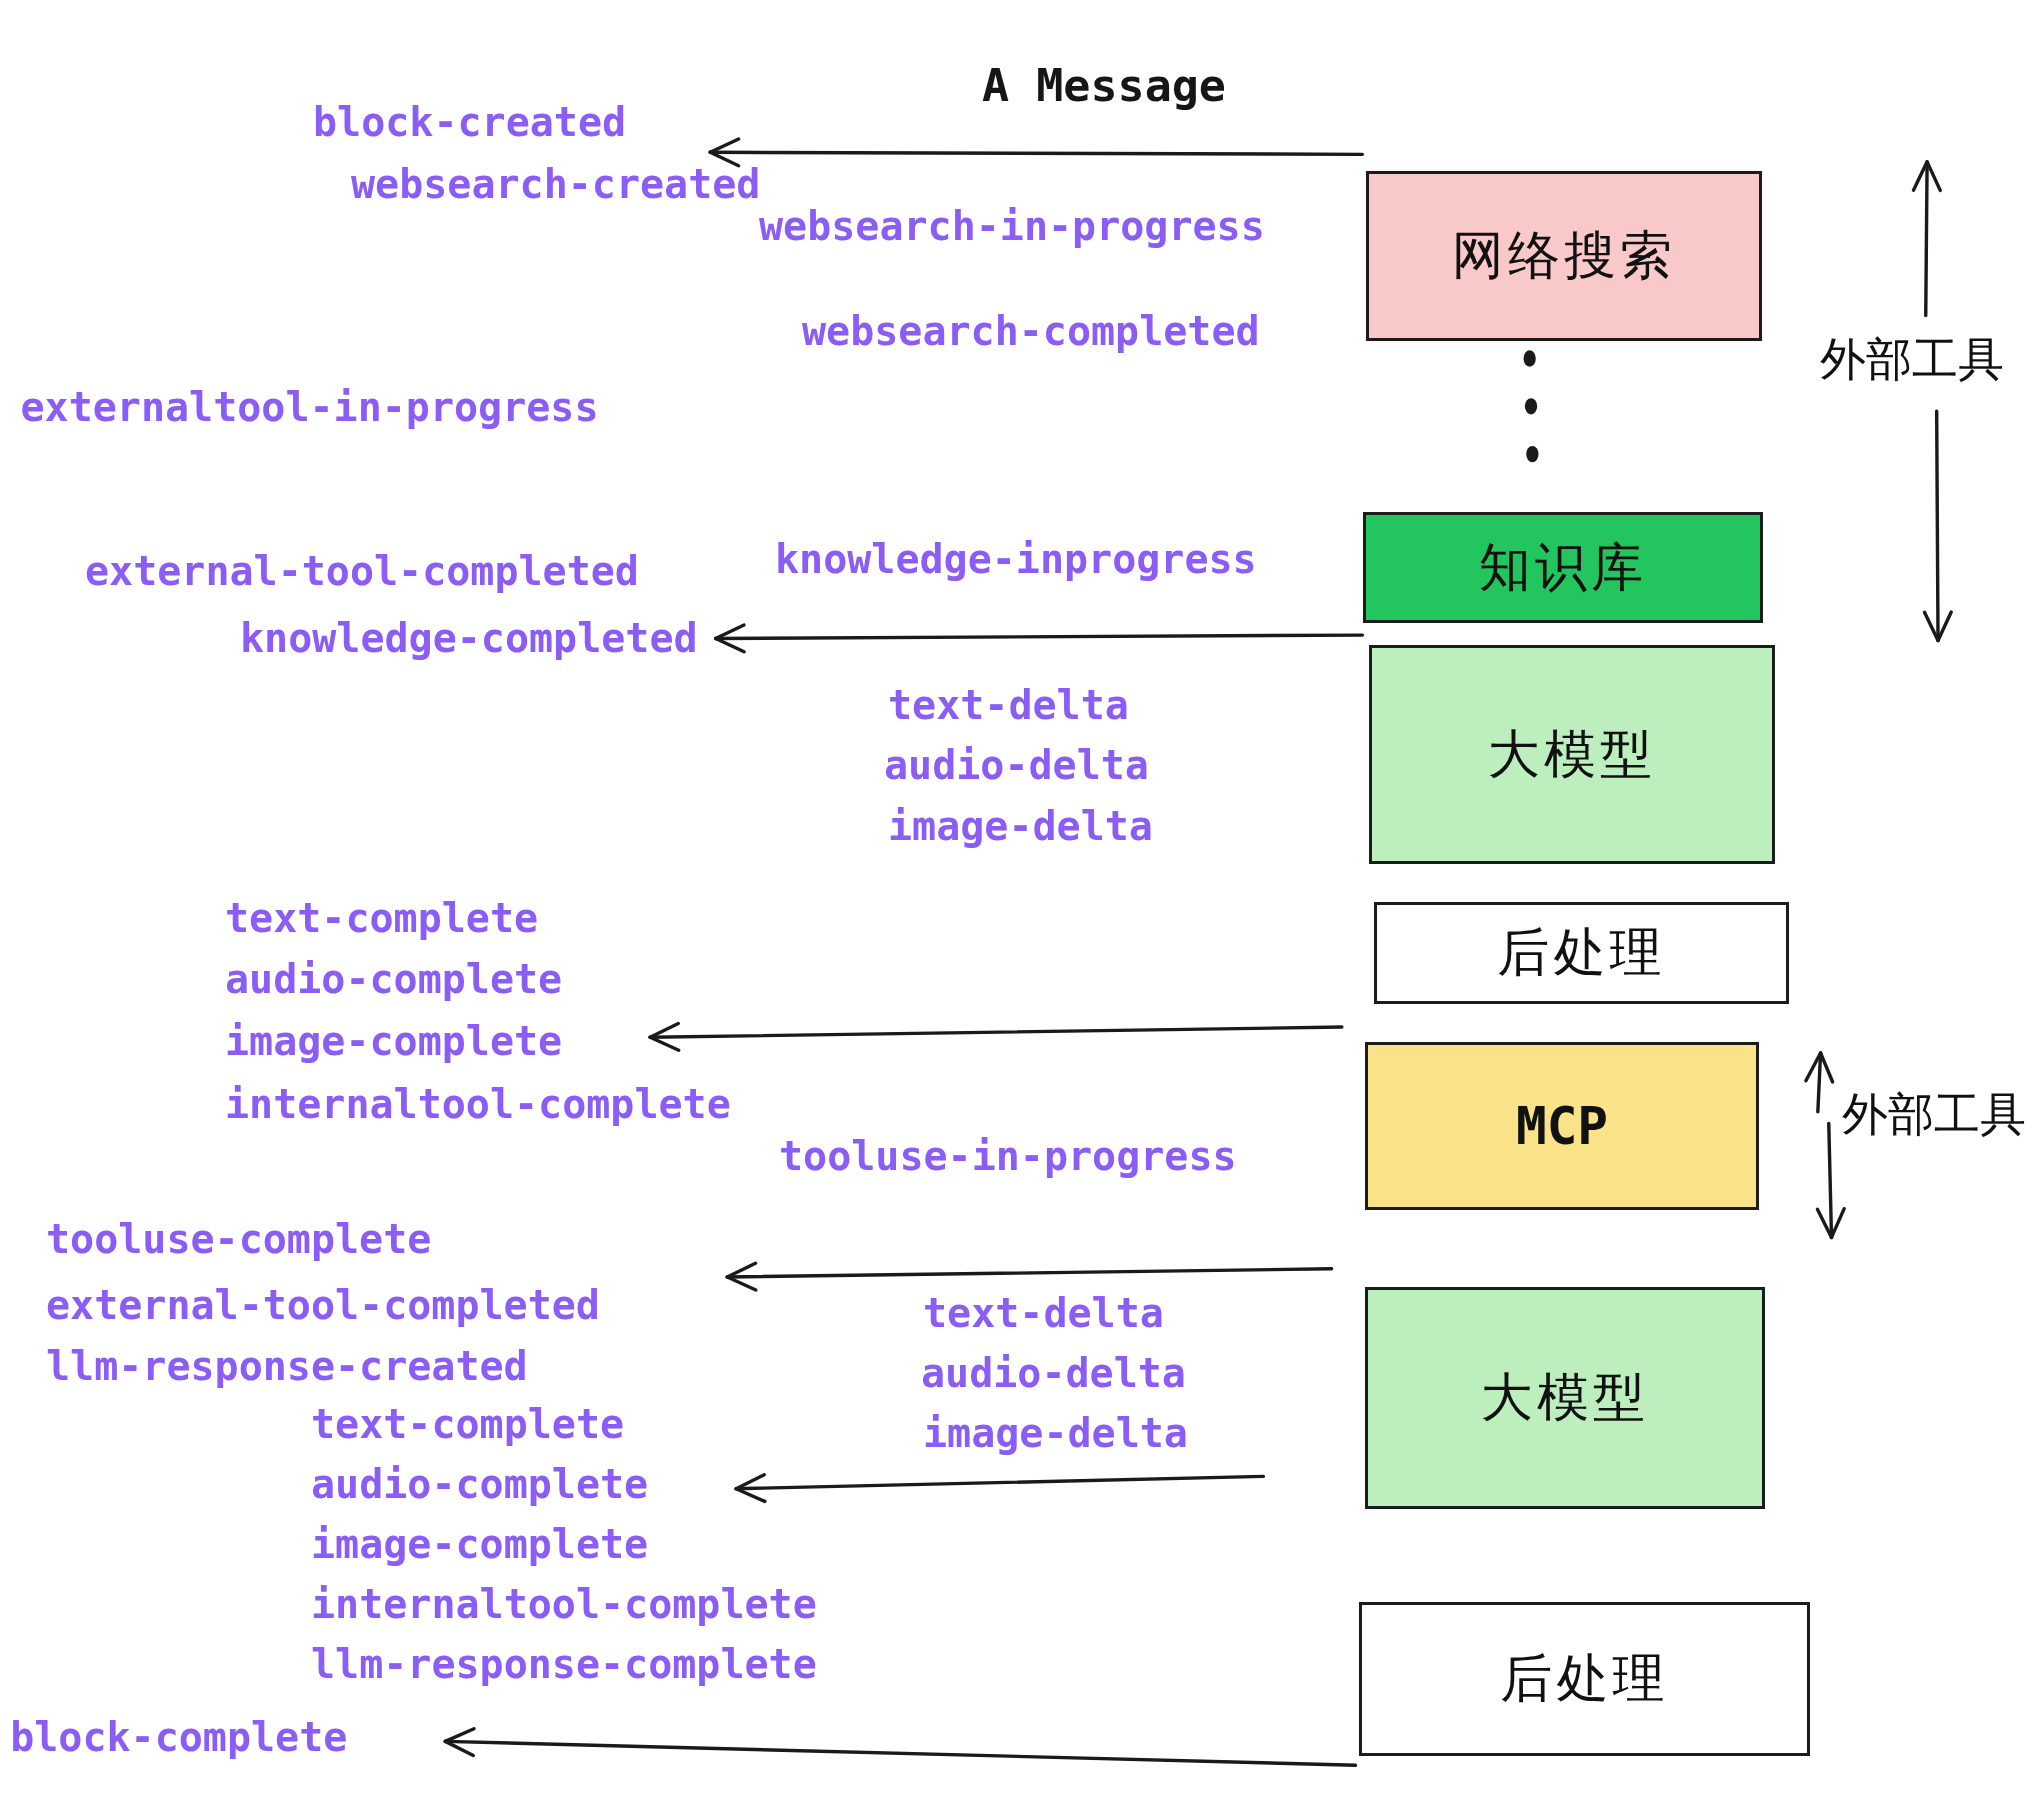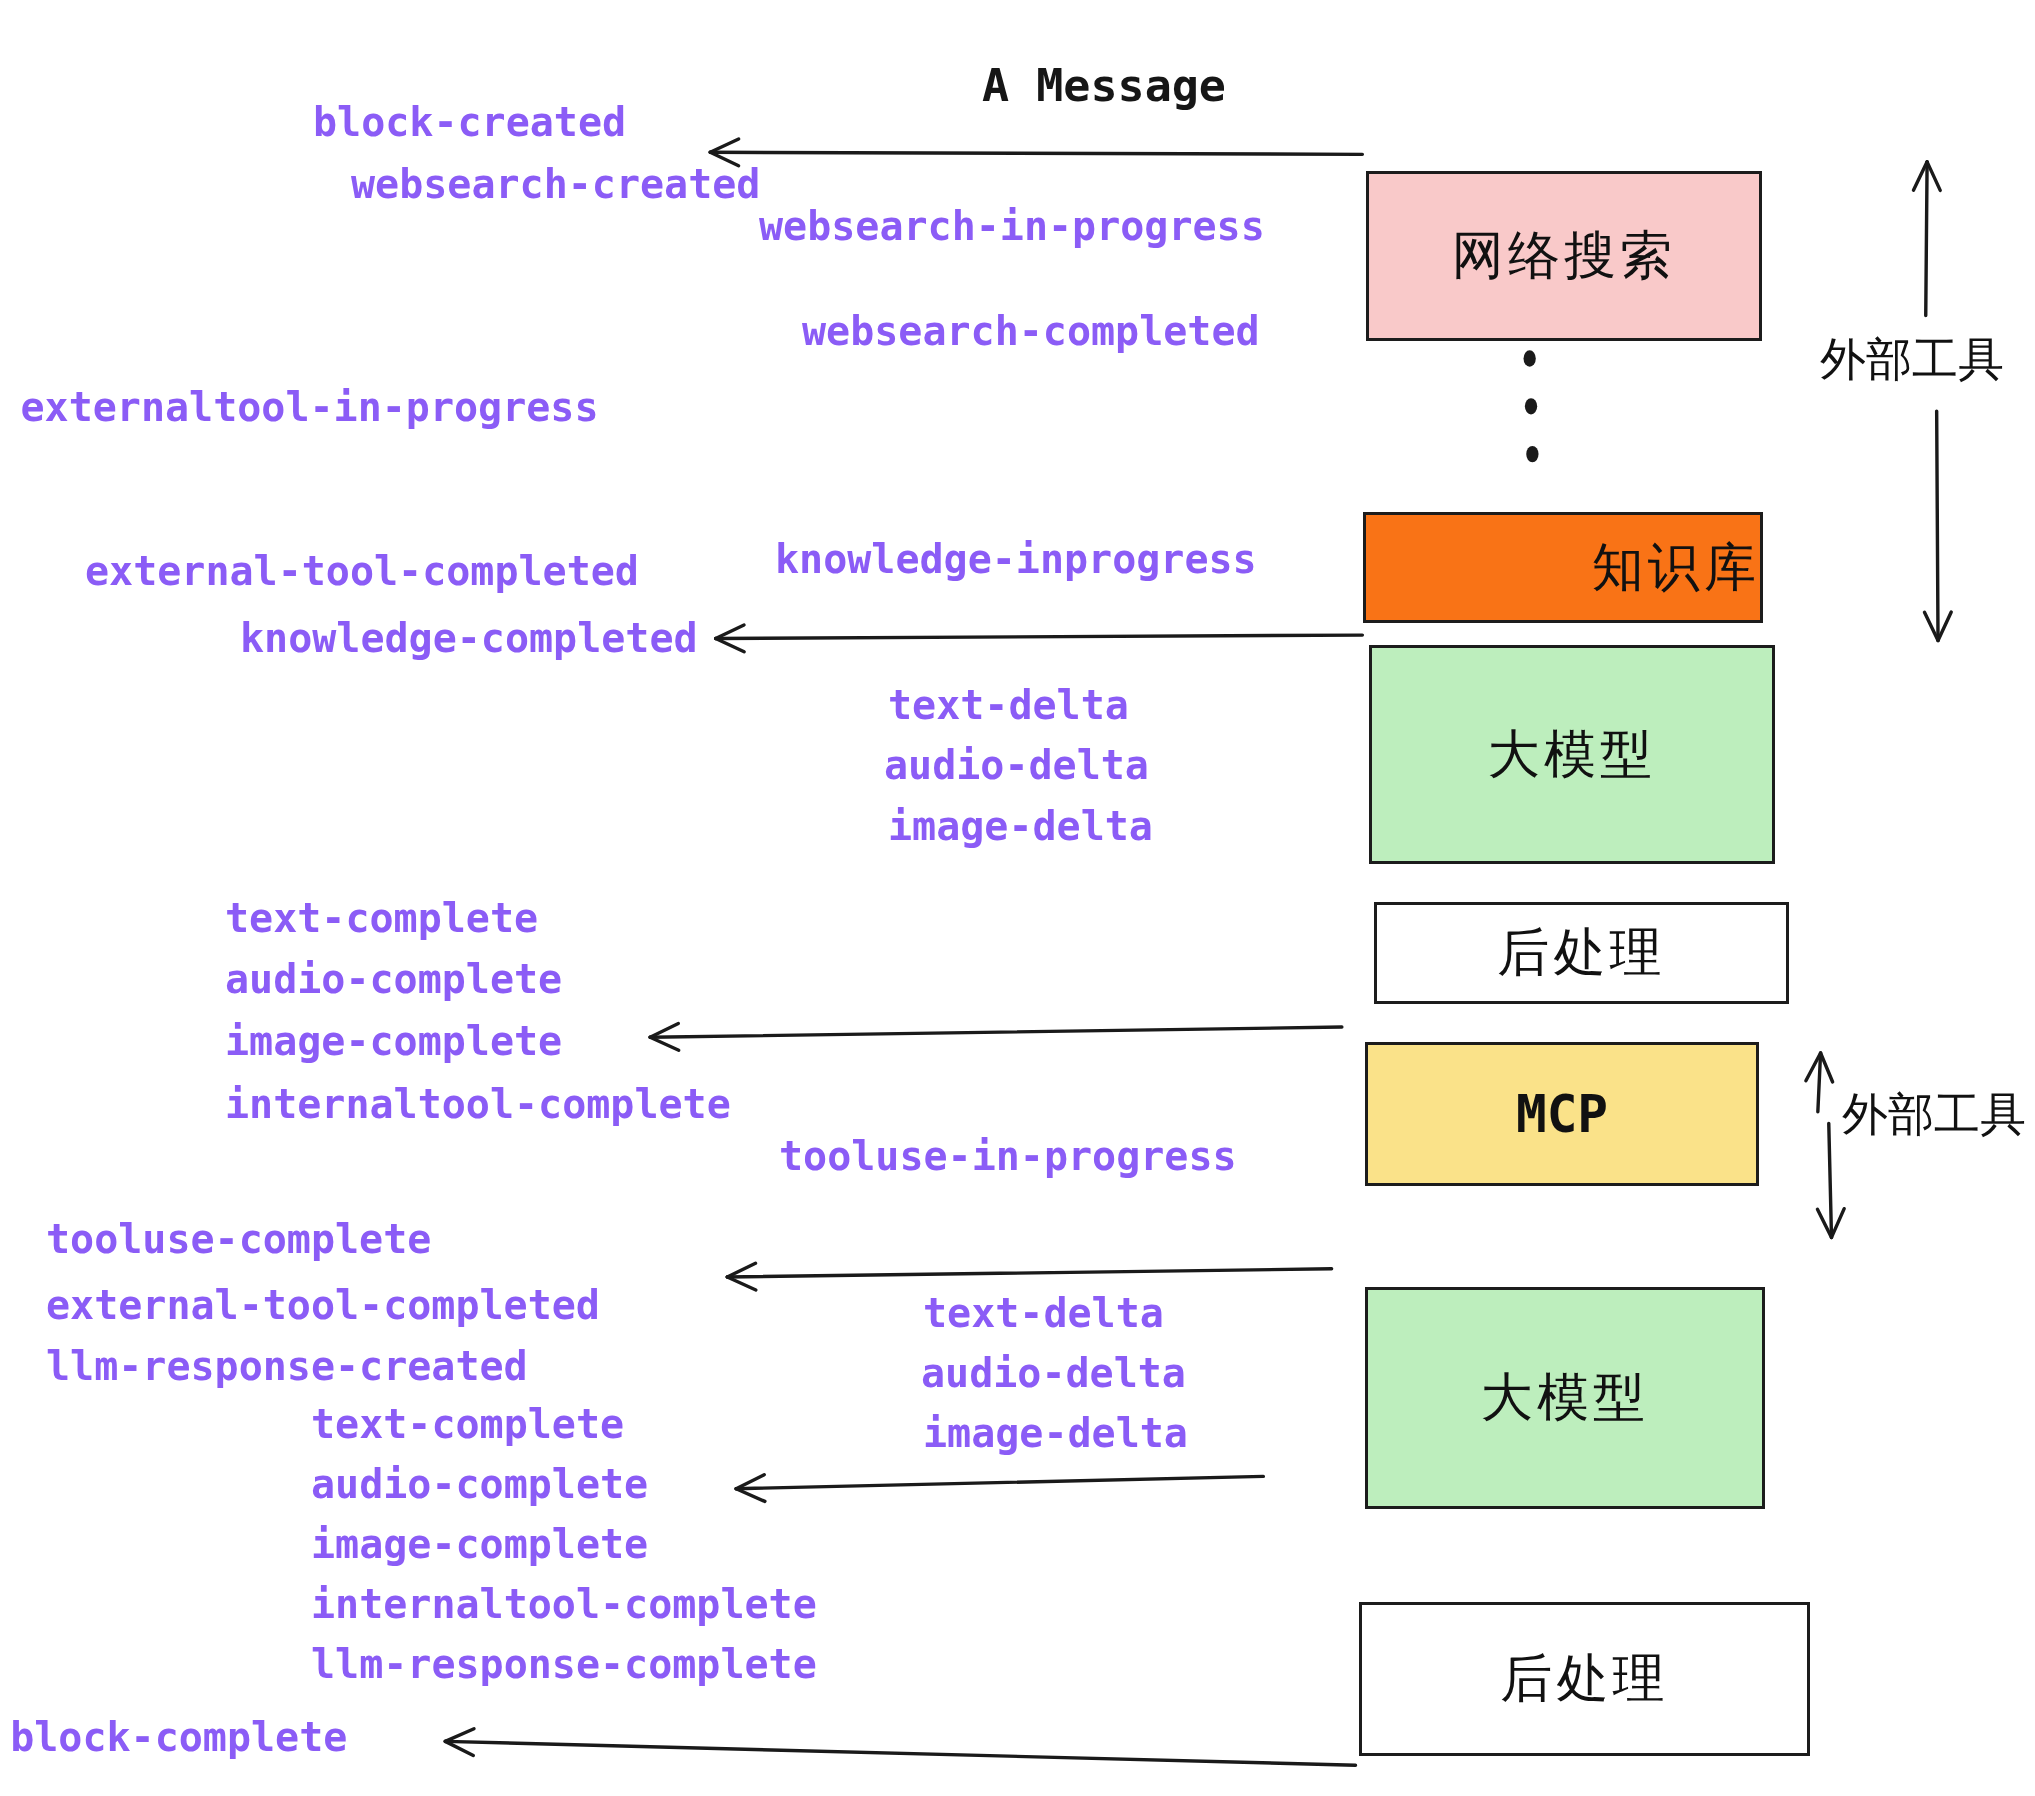--- a/index.html
+++ b/index.html
@@ -99,30 +99,30 @@
       </g>
       <ellipse cx="2240" cy="525" rx="9" ry="12" fill="#1a1a1a" stroke="none"></ellipse>
       <ellipse cx="2242" cy="595" rx="9" ry="12" fill="#1a1a1a" stroke="none"></ellipse>
       <ellipse cx="2244" cy="665" rx="9" ry="12" fill="#1a1a1a" stroke="none"></ellipse>
     </svg>
   <div class="title" style="left:1104px;top:15px;">A Message</div>
   <div id="boxes-root">
       <div class="box" style="left: 1366px; top: 171px; width: 396px; height: 170px; background: rgb(249, 201, 201);">
         <span class="box-label-cjk">网络搜索</span>
       </div>
-      <div class="box" style="left: 1363px; top: 512px; width: 400px; height: 111px; background: #f97316; justify-content: flex-end;">
+      <div class="box" style="left: 1363px; top: 512px; width: 400px; height: 111px; background: #22c55e;">
         <span class="box-label-cjk">知识库</span>
       </div>
       <div class="box" style="left: 1369px; top: 645px; width: 406px; height: 219px; background: rgb(189, 238, 189);">
         <span class="box-label-cjk">大模型</span>
       </div>
       <div class="box" style="left: 1374px; top: 902px; width: 415px; height: 102px; background: rgb(255, 255, 255);">
         <span class="box-label-cjk">后处理</span>
       </div>
-      <div class="box" style="left: 1365px; top: 1042px; width: 394px; height: 144px; background: rgb(250, 226, 137);">
+      <div class="box" style="left: 1365px; top: 1042px; width: 394px; height: 168px; background: rgb(250, 226, 137);">
         <span class="box-label-latin">MCP</span>
       </div>
       <div class="box" style="left: 1365px; top: 1287px; width: 400px; height: 222px; background: rgb(189, 238, 189);">
         <span class="box-label-cjk">大模型</span>
       </div>
       <div class="box" style="left: 1359px; top: 1602px; width: 451px; height: 154px; background: rgb(255, 255, 255);">
         <span class="box-label-cjk">后处理</span>
       </div>
     </div>
   <div id="labels-root">

